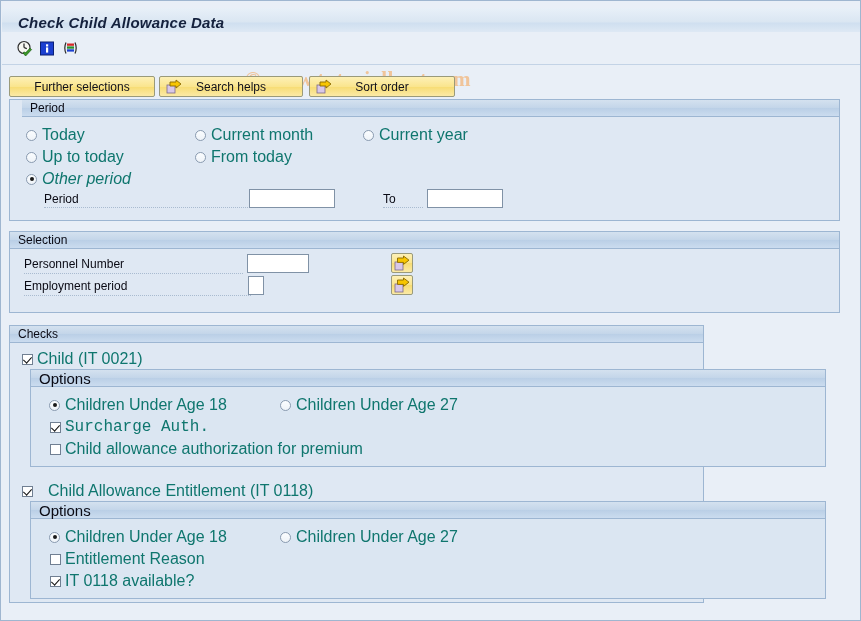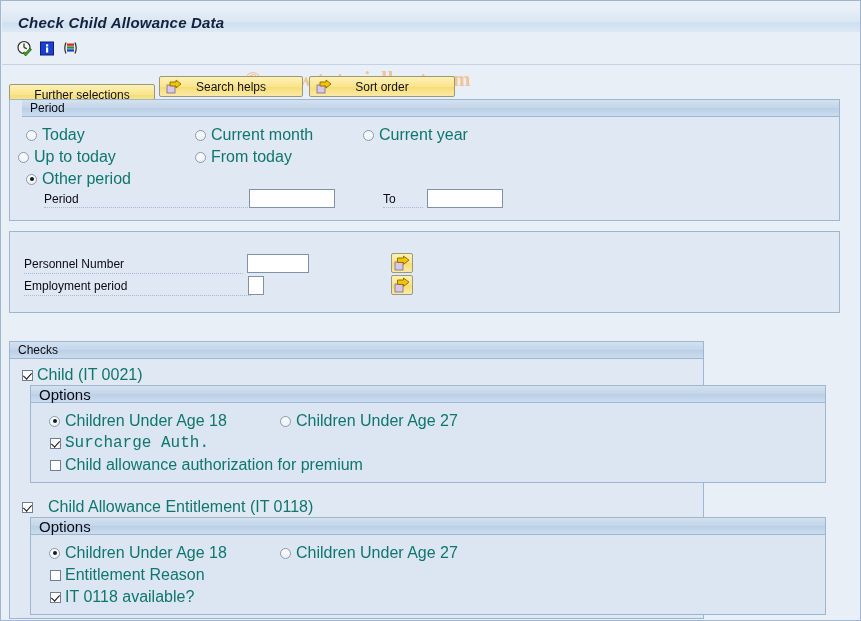--- a/index.html
+++ b/index.html
@@ -230,21 +230,21 @@
         <path d="M13 2.5 Q15.4 8 13 13.5" fill="none" stroke="#2b2b2b" stroke-width="1.2"></path>
         <rect x="5" y="3.5" width="7" height="2.3" fill="#d62828"></rect>
         <rect x="5" y="6.4" width="7" height="2.3" fill="#2a8f2a"></rect>
         <rect x="5" y="9.3" width="7" height="2.3" fill="#1b3fd0"></rect>
       </svg>
     </div>
     <div class="watermark">© www.tutorialkart.com</div>
   </div>
 
   <div class="btnrow">
-    <div class="sapbtn" style="left:0px; width:146px;margin-top:8px;">
+    <div class="sapbtn" style="left:0px; width:146px;">
       <span>Further selections</span>
     </div>
     <div class="sapbtn" style="left:150px; width:144px;">
       <span class="arrow-ico">
         <svg width="16" height="16" viewBox="0 0 16 16">
           <rect x="1" y="6" width="8" height="8" fill="#d8c8e8" stroke="#7a6a8a" stroke-width="0.8"></rect>
           <path d="M4 3 H10 V1 L15 5 L10 9 V7 H4 Z" fill="#f7c500" stroke="#8a6a00" stroke-width="0.9"></path>
         </svg>
       </span>
       <span>Search helps</span>
@@ -271,44 +271,47 @@
     </div>
     <div class="ctl" style="left:185px; top:26px;">
       <span class="radio"></span>
       <span>Current month</span>
     </div>
     <div class="ctl" style="left:353px; top:26px;">
       <span class="radio"></span>
       <span>Current year</span>
     </div>
 
-    <div class="ctl" style="left:8px; top:48px;text-align:right;">
+    <div class="ctl" style="left:16px; top:48px;text-align:right;">
       <span class="radio"></span>
       <span>Up to today</span>
     </div>
     <div class="ctl" style="left:185px; top:48px;">
       <span class="radio"></span>
       <span>From today</span>
     </div>
 
-    <div class="ctl" style="left:16px; top:70px;">
+    <div class="ctl" style="left:16px; top:70px;font-style:italic;">
       <span class="radio on"></span>
       <span>Other period</span>
     </div>
 
     <div class="fieldlabel" style="left:34px; top:92px;">Period</div>
     <div class="dotline" style="left:34px; top:107px; width:206px;"></div>
     <input class="inputbox" style="left: 239px; top: 89px; width: 86px; height: 19px;" value="">
 
     <div class="fieldlabel" style="left:373px; top:92px;">To</div>
     <div class="dotline" style="left:373px; top:107px; width:40px;"></div>
     <input class="inputbox" style="left: 417px; top: 89px; width: 76px; height: 19px;" value="">
   </div>
 
   <div class="panel" style="left:8px; top:230px; width:831px; height:82px;">
+    <div class="phead">
+      <span>Selection</span>
+    </div>
 
     <div class="fieldlabel" style="left:14px; top:25px;text-align:right;">Personnel Number</div>
     <div class="dotline" style="left:14px; top:41px; width:219px;"></div>
     <input class="inputbox" style="left: 237px; top: 22px; width: 62px; height: 19px;" value="">
     <div class="selbtn" style="left:381px; top:21px;">
       <svg width="16" height="16" viewBox="0 0 16 16">
         <rect x="1" y="7" width="8" height="8" fill="#d8c8e8" stroke="#7a6a8a" stroke-width="0.8"></rect>
         <path d="M3.5 3 H9.5 V1 L15 5.2 L9.5 9.4 V7.4 H3.5 Z" fill="#f7c500" stroke="#8a6a00" stroke-width="0.9"></path>
       </svg>
     </div>
@@ -317,21 +320,21 @@
     <div class="dotline" style="left:14px; top:63px; width:227px;"></div>
     <input class="inputbox" style="left: 238px; top: 44px; width: 16px; height: 19px;" value="">
     <div class="selbtn" style="left:381px; top:43px;">
       <svg width="16" height="16" viewBox="0 0 16 16">
         <rect x="1" y="7" width="8" height="8" fill="#d8c8e8" stroke="#7a6a8a" stroke-width="0.8"></rect>
         <path d="M3.5 3 H9.5 V1 L15 5.2 L9.5 9.4 V7.4 H3.5 Z" fill="#f7c500" stroke="#8a6a00" stroke-width="0.9"></path>
       </svg>
     </div>
   </div>
 
-  <div class="panel" style="left:8px; top:340px; width:695px; height:278px;">
+  <div class="panel" style="left:8px; top:324px; width:695px; height:278px;">
     <div class="phead">
       <span>Checks</span>
     </div>
 
     <div class="ctl" style="left:12px; top:24px;">
       <span class="chk on"></span>
       <span>Child (IT 0021)</span>
     </div>
 
     <div class="subpanel" style="left:20px; top:43px; width:796px; height:98px;">

